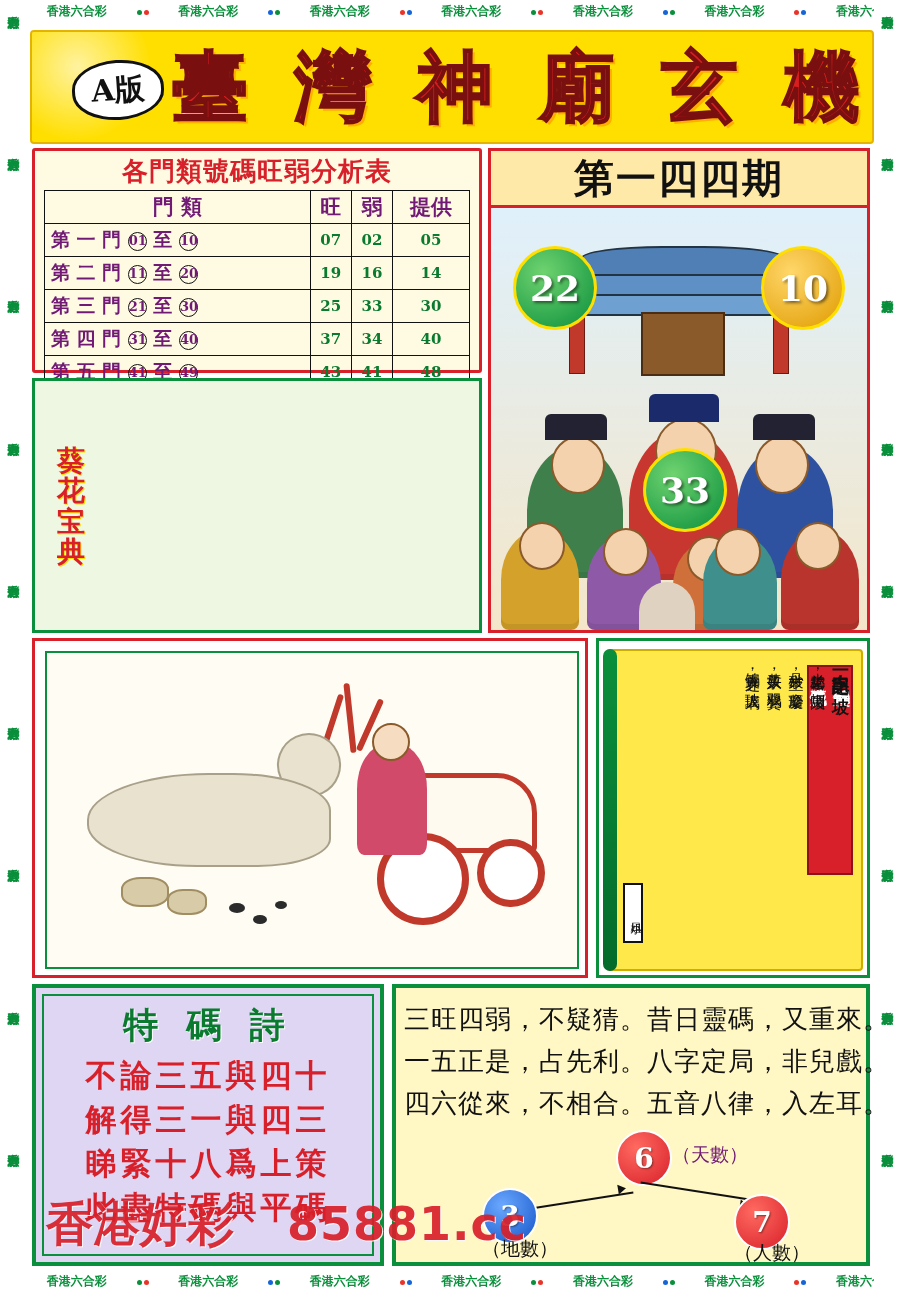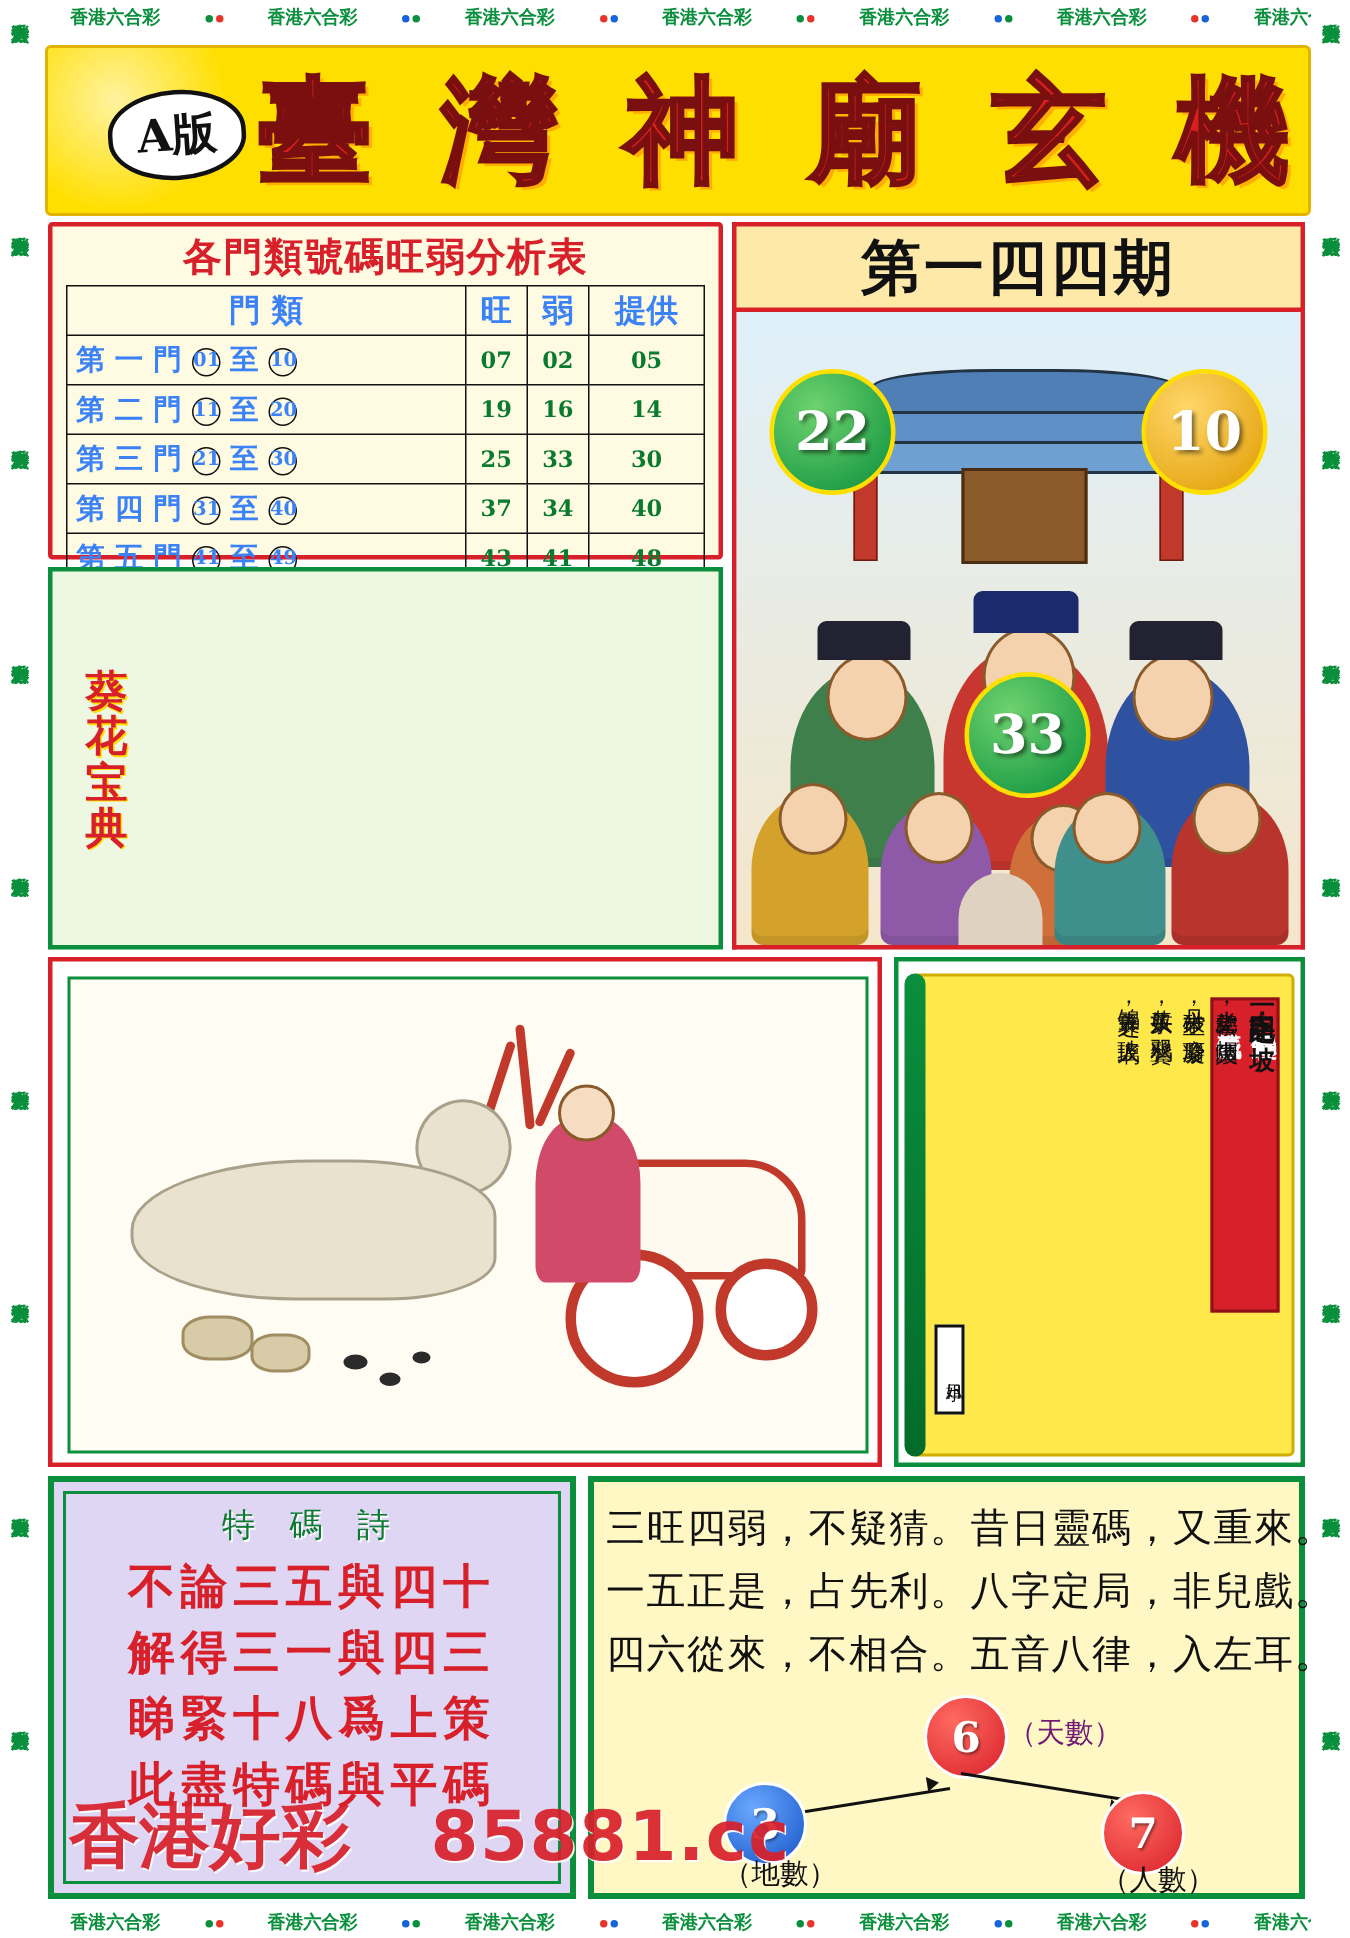--- a/index.html
+++ b/index.html
@@ -91,21 +91,21 @@
     text-align:center;font-size:26px;font-weight:bold;color:#d8202a;
     font-family:"DejaVu Serif","Liberation Serif",serif;
     padding:3px 0 1px;letter-spacing:1px;
   }
   table.analysis{
     width:96%;margin:0 auto;border-collapse:collapse;
     font-family:"DejaVu Serif","Liberation Serif",serif;
   }
   table.analysis th,table.analysis td{
     border:1px solid #111;text-align:center;height:30px;
-    font-size:20px;color:#3b82f6;
+    font-size:20px;color:#701a75;
   }
   table.analysis th{font-size:21px;font-weight:bold;}
   table.analysis td.men{font-size:19px;font-weight:bold;text-align:left;padding-left:6px;white-space:nowrap;}
   table.analysis td.num{font-size:15px;font-weight:bold;color:#0a7a2f;}
   .mini{font-size:13px;display:inline-block;border:1px solid #111;border-radius:50%;
         width:17px;height:17px;line-height:16px;text-align:center;vertical-align:middle;}
 
   
   .period-box{
     position:absolute;left:462px;top:126px;width:382px;height:60px;
@@ -235,21 +235,21 @@
 
   
   .poem-box{
     position:absolute;left:6px;top:962px;width:352px;height:282px;
     background:#ded6f2;border:4px solid #0a8f3c;box-sizing:border-box;
     padding:6px;
   }
   .poem-inner{border:2px solid #0a8f3c;height:100%;box-sizing:border-box;padding:4px 6px;}
   .poem-title{
     text-align:center;font-family:"DejaVu Serif","Liberation Serif",serif;
-    font-size:22px;font-weight:normal;color:#0a7a2f;letter-spacing:8px;
+    font-size:35px;font-weight:bold;color:#0a7a2f;letter-spacing:8px;
     text-shadow:1px 1px 0 #fff;margin:2px 0 4px;
   }
   .poem-line{
     text-align:center;font-family:"DejaVu Serif","Liberation Serif",serif;
     font-size:31px;font-weight:bold;color:#d8202a;letter-spacing:4px;
     line-height:1.42;white-space:nowrap;
   }
 
   
   .verse-box{

